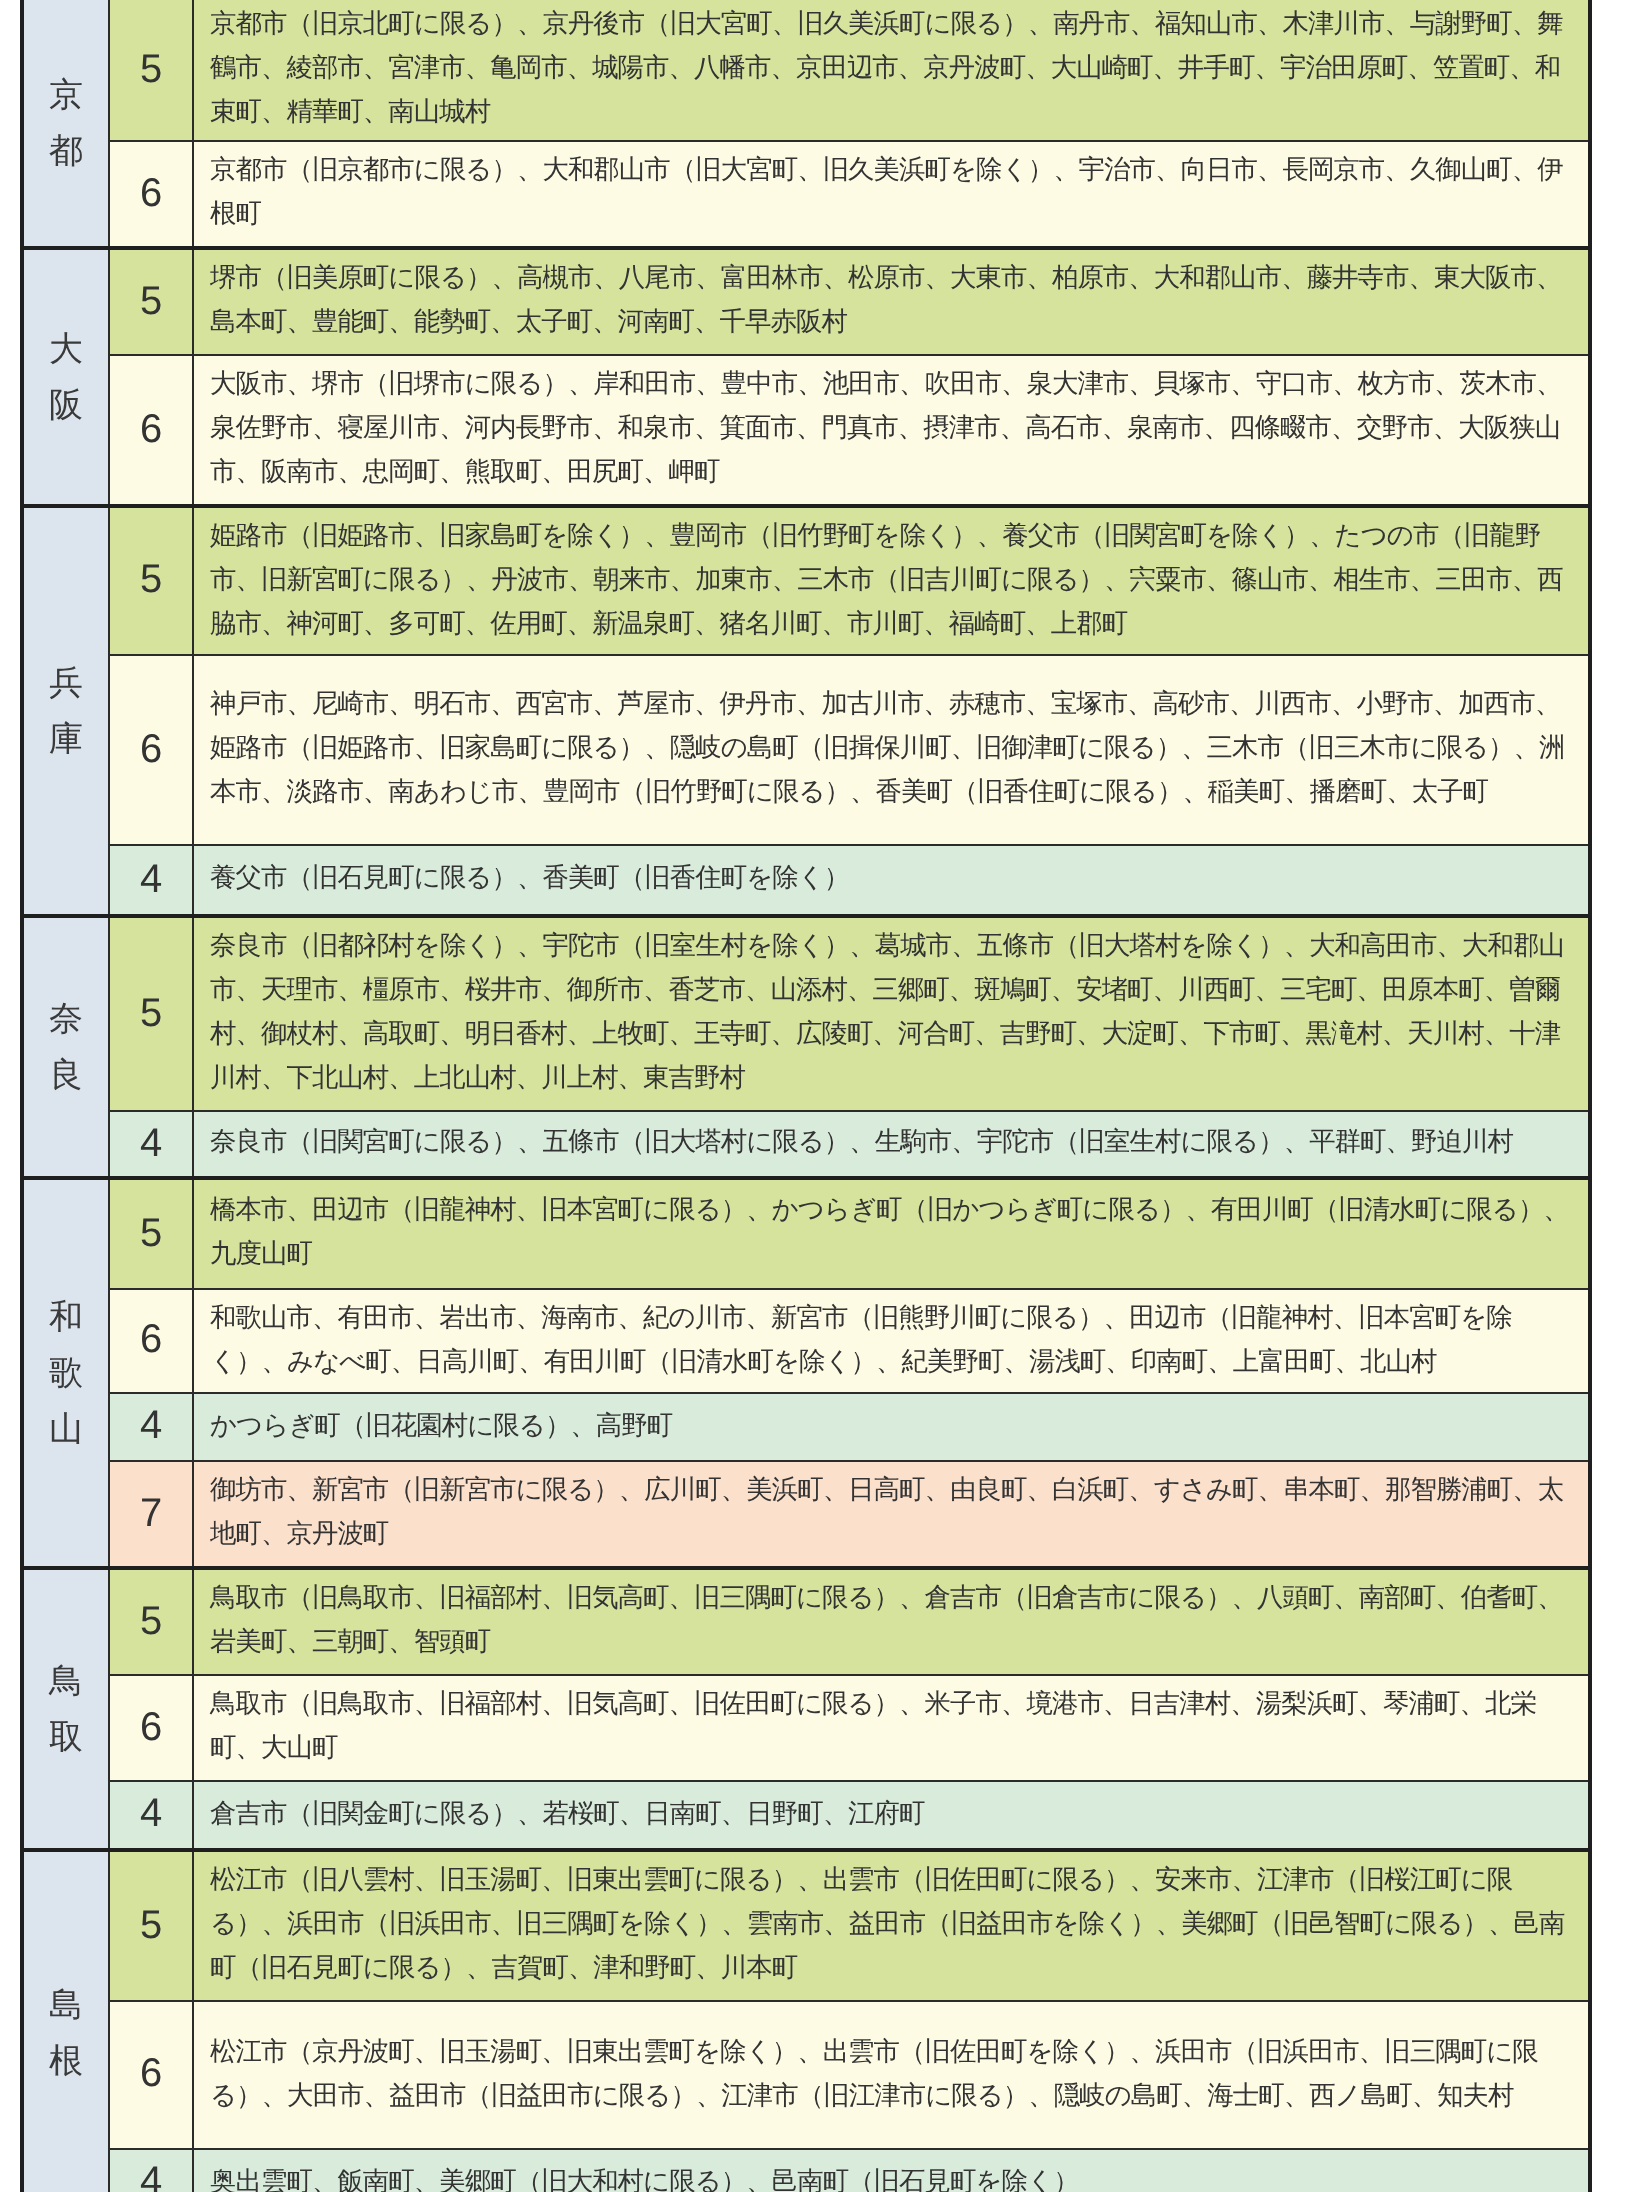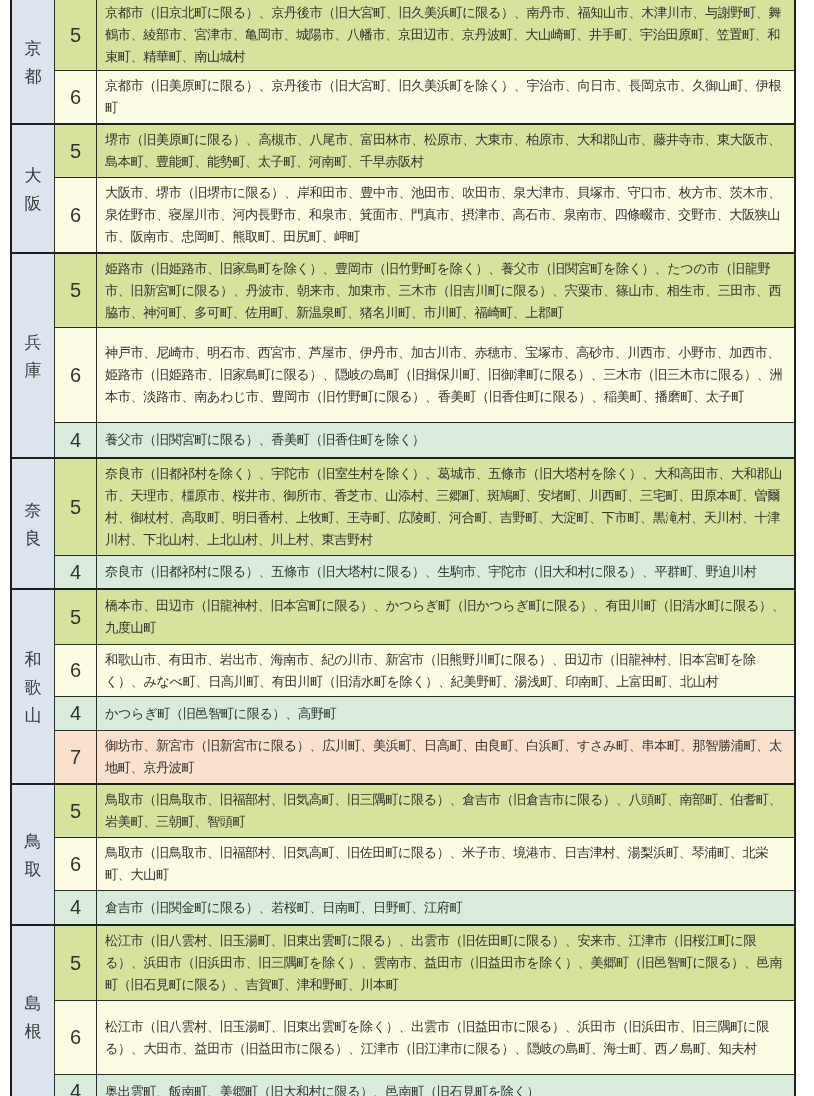--- a/index.html
+++ b/index.html
@@ -70,20 +70,21 @@
       flex: 1 1 auto;
       padding: 3px 6px 3px 8px;
       font-size: 13.2px;
       line-height: 22px;
       color: #333333;
       display: flex;
       align-items: center;
       letter-spacing: -0.45px;
       box-sizing: border-box;
       overflow: hidden;
+      font-family: Liberation Mono, monospace;
     }
     .g5 { background: #d5e39c; }
     .g6 { background: #fdfbe3; }
     .g4 { background: #d9ecdc; }
     .g7 { background: #fbe0cc; }
   </style>
 </head>
 <body>
 
 <div id="table">
@@ -92,21 +93,21 @@
         <span>京</span>
         <span>都</span>
       </div>
       <div class="rows">
         <div class="row g5" style="height: 70px;">
           <div class="grade">5</div>
           <div class="areas">京都市（旧京北町に限る）、京丹後市（旧大宮町、旧久美浜町に限る）、南丹市、福知山市、木津川市、与謝野町、舞鶴市、綾部市、宮津市、亀岡市、城陽市、八幡市、京田辺市、京丹波町、大山崎町、井手町、宇治田原町、笠置町、和束町、精華町、南山城村</div>
         </div>
         <div class="row g6" style="height: 53px;">
           <div class="grade">6</div>
-          <div class="areas">京都市（旧美原町に限る）、京丹後市（旧大宮町、旧久美浜町を除く）、宇治市、向日市、長岡京市、久御山町、伊根町</div>
+          <div class="areas">京都市（旧京都市に限る）、大和郡山市（旧大宮町、旧久美浜町を除く）、宇治市、向日市、長岡京市、久御山町、伊根町</div>
         </div>
       </div>
     </div>
     <div class="pref">
       <div class="pref-name">
         <span>大</span>
         <span>阪</span>
       </div>
       <div class="rows">
         <div class="row g5" style="height: 52px;">
@@ -128,58 +129,58 @@
         <div class="row g5" style="height: 73px;">
           <div class="grade">5</div>
           <div class="areas">姫路市（旧姫路市、旧家島町を除く）、豊岡市（旧竹野町を除く）、養父市（旧関宮町を除く）、たつの市（旧龍野市、旧新宮町に限る）、丹波市、朝来市、加東市、三木市（旧吉川町に限る）、宍粟市、篠山市、相生市、三田市、西脇市、神河町、多可町、佐用町、新温泉町、猪名川町、市川町、福崎町、上郡町</div>
         </div>
         <div class="row g6" style="height: 95px;">
           <div class="grade">6</div>
           <div class="areas">神戸市、尼崎市、明石市、西宮市、芦屋市、伊丹市、加古川市、赤穂市、宝塚市、高砂市、川西市、小野市、加西市、姫路市（旧姫路市、旧家島町に限る）、隠岐の島町（旧揖保川町、旧御津町に限る）、三木市（旧三木市に限る）、洲本市、淡路市、南あわじ市、豊岡市（旧竹野町に限る）、香美町（旧香住町に限る）、稲美町、播磨町、太子町</div>
         </div>
         <div class="row g4" style="height: 35px;">
           <div class="grade">4</div>
-          <div class="areas">養父市（旧関宮町に限る）、香美町（旧香住町を除く）</div>
+          <div class="areas">養父市（旧石見町に限る）、香美町（旧香住町を除く）</div>
         </div>
       </div>
     </div>
     <div class="pref">
       <div class="pref-name">
         <span>奈</span>
         <span>良</span>
       </div>
       <div class="rows">
         <div class="row g5" style="height: 96px;">
           <div class="grade">5</div>
           <div class="areas">奈良市（旧都祁村を除く）、宇陀市（旧室生村を除く）、葛城市、五條市（旧大塔村を除く）、大和高田市、大和郡山市、天理市、橿原市、桜井市、御所市、香芝市、山添村、三郷町、斑鳩町、安堵町、川西町、三宅町、田原本町、曽爾村、御杖村、高取町、明日香村、上牧町、王寺町、広陵町、河合町、吉野町、大淀町、下市町、黒滝村、天川村、十津川村、下北山村、上北山村、川上村、東吉野村</div>
         </div>
         <div class="row g4" style="height: 33px;">
           <div class="grade">4</div>
-          <div class="areas">奈良市（旧都祁村に限る）、五條市（旧大塔村に限る）、生駒市、宇陀市（旧大和村に限る）、平群町、野迫川村</div>
+          <div class="areas">奈良市（旧関宮町に限る）、五條市（旧大塔村に限る）、生駒市、宇陀市（旧室生村に限る）、平群町、野迫川村</div>
         </div>
       </div>
     </div>
     <div class="pref">
       <div class="pref-name">
         <span>和</span>
         <span>歌</span>
         <span>山</span>
       </div>
       <div class="rows">
         <div class="row g5" style="height: 54px;">
           <div class="grade">5</div>
           <div class="areas">橋本市、田辺市（旧龍神村、旧本宮町に限る）、かつらぎ町（旧かつらぎ町に限る）、有田川町（旧清水町に限る）、九度山町</div>
         </div>
         <div class="row g6" style="height: 52px;">
           <div class="grade">6</div>
           <div class="areas">和歌山市、有田市、岩出市、海南市、紀の川市、新宮市（旧熊野川町に限る）、田辺市（旧龍神村、旧本宮町を除く）、みなべ町、日高川町、有田川町（旧清水町を除く）、紀美野町、湯浅町、印南町、上富田町、北山村</div>
         </div>
         <div class="row g4" style="height: 34px;">
           <div class="grade">4</div>
-          <div class="areas">かつらぎ町（旧邑智町に限る）、高野町</div>
+          <div class="areas">かつらぎ町（旧花園村に限る）、高野町</div>
         </div>
         <div class="row g7" style="height: 53px;">
           <div class="grade">7</div>
           <div class="areas">御坊市、新宮市（旧新宮市に限る）、広川町、美浜町、日高町、由良町、白浜町、すさみ町、串本町、那智勝浦町、太地町、京丹波町</div>
         </div>
       </div>
     </div>
     <div class="pref">
       <div class="pref-name">
         <span>鳥</span>
@@ -205,21 +206,21 @@
         <span>島</span>
         <span>根</span>
       </div>
       <div class="rows">
         <div class="row g5" style="height: 74px;">
           <div class="grade">5</div>
           <div class="areas">松江市（旧八雲村、旧玉湯町、旧東出雲町に限る）、出雲市（旧佐田町に限る）、安来市、江津市（旧桜江町に限る）、浜田市（旧浜田市、旧三隅町を除く）、雲南市、益田市（旧益田市を除く）、美郷町（旧邑智町に限る）、邑南町（旧石見町に限る）、吉賀町、津和野町、川本町</div>
         </div>
         <div class="row g6" style="height: 74px;">
           <div class="grade">6</div>
-          <div class="areas">松江市（旧八雲村、旧玉湯町、旧東出雲町を除く）、出雲市（旧益田市に限る）、浜田市（旧浜田市、旧三隅町に限る）、大田市、益田市（旧益田市に限る）、江津市（旧江津市に限る）、隠岐の島町、海士町、西ノ島町、知夫村</div>
+          <div class="areas">松江市（京丹波町、旧玉湯町、旧東出雲町を除く）、出雲市（旧佐田町を除く）、浜田市（旧浜田市、旧三隅町に限る）、大田市、益田市（旧益田市に限る）、江津市（旧江津市に限る）、隠岐の島町、海士町、西ノ島町、知夫村</div>
         </div>
         <div class="row g4" style="height: 34px;">
           <div class="grade">4</div>
           <div class="areas">奥出雲町、飯南町、美郷町（旧大和村に限る）、邑南町（旧石見町を除く）</div>
         </div>
       </div>
     </div>
   </div>
 
 </body></html>

